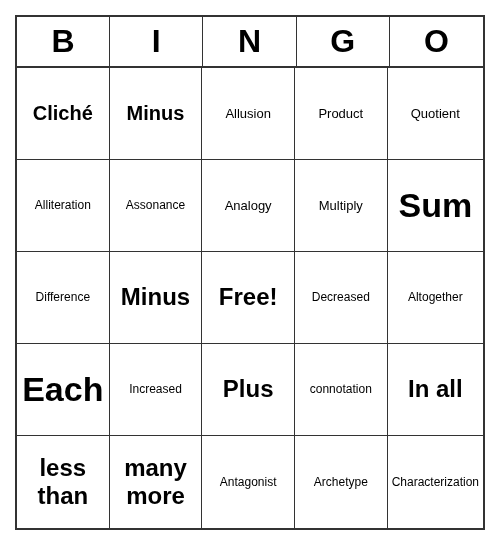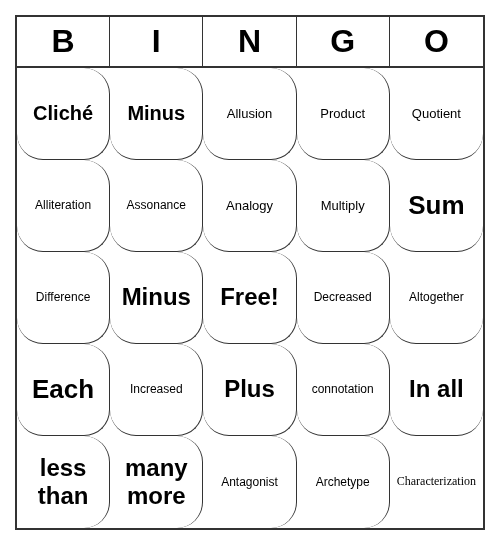--- a/index.html
+++ b/index.html
@@ -51,21 +51,20 @@
     .bingo-cell {
       border-right: 1px solid #333;
       border-bottom: 1px solid #333;
       display: flex;
       align-items: center;
       justify-content: center;
       text-align: center;
       padding: 4px;
       min-height: 92px;
       font-size: 13px;
-      border-radius: 26px;
     }
 
     .bingo-cell:nth-child(5n) {
       border-right: none;
     }
 
     .bingo-cell:nth-last-child(-n+5) {
       border-bottom: none;
     }
 
@@ -73,21 +72,21 @@
       font-size: 24px;
       font-weight: bold;
     }
 
     .bingo-cell.medium-text {
       font-size: 20px;
       font-weight: bold;
     }
 
     .bingo-cell.xlarge-text {
-      font-size: 26px;
+      font-size: 34px;
       font-weight: bold;
     }
 
     .bingo-cell.small-text {
       font-size: 12px;
     }
   </style>
 </head>
 <body>
 
@@ -119,15 +118,15 @@
       <div class="bingo-cell small-text" style="white-space: pre-line;">Increased</div>
       <div class="bingo-cell large-text" style="white-space: pre-line;">Plus</div>
       <div class="bingo-cell small-text" style="white-space: pre-line;">connotation</div>
       <div class="bingo-cell large-text" style="white-space: pre-line;">In all</div>
       <div class="bingo-cell large-text" style="white-space: pre-line;">less
 than</div>
       <div class="bingo-cell large-text" style="white-space: pre-line;">many
 more</div>
       <div class="bingo-cell small-text" style="white-space: pre-line;">Antagonist</div>
       <div class="bingo-cell small-text" style="white-space: pre-line;">Archetype</div>
-      <div class="bingo-cell small-text" style="white-space: pre-line; font-family: Liberation Serif, serif;">Characterization</div>
+      <div class="bingo-cell small-text" style="white-space: pre-line;">Characterization</div>
     </div>
 </div>
 
 </body></html>

